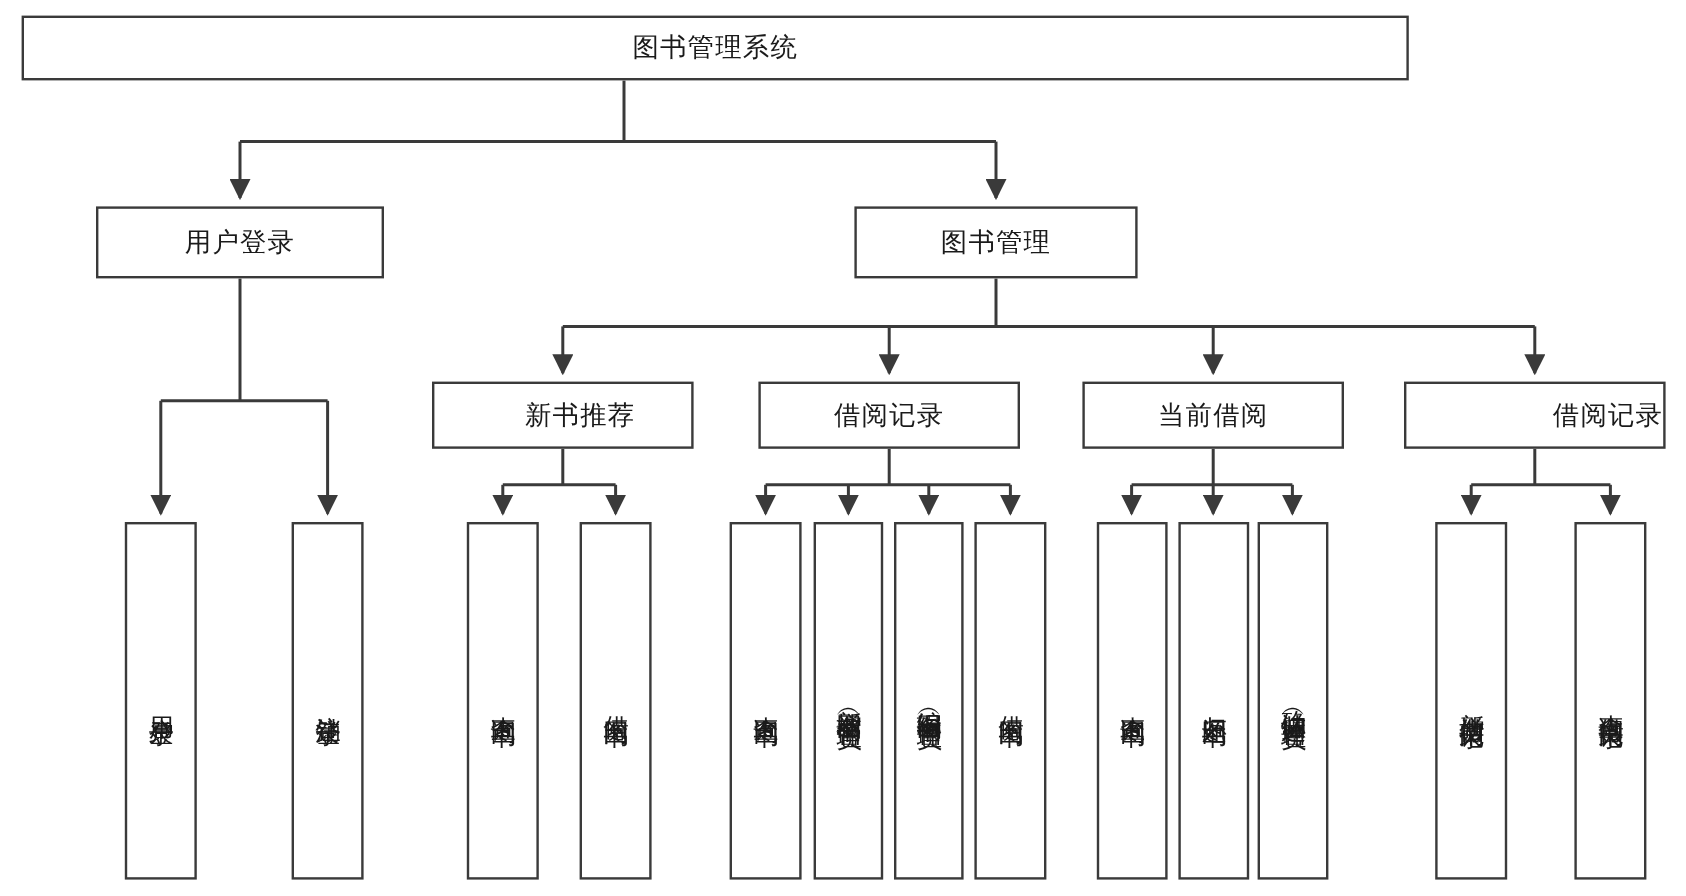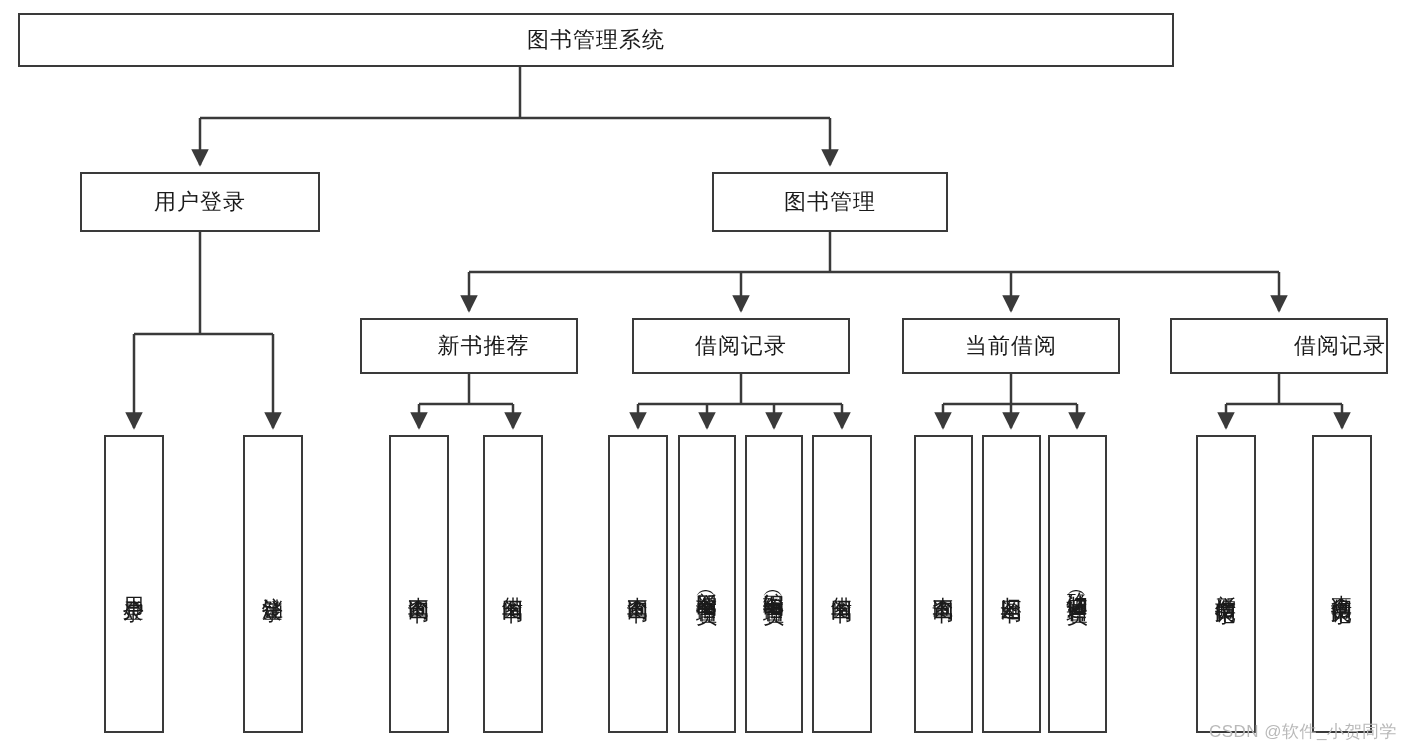--- a/index.html
+++ b/index.html
@@ -180,15 +180,14 @@
     <span>确认归还（管理员）</span>
   </div>
 
   <div class="node v" style="left:1196px;top:435px;width:60px;height:298px;">
     <span>新增借阅记录</span>
   </div>
   <div class="node v" style="left:1312px;top:435px;width:60px;height:298px;">
     <span>查询借阅记录</span>
   </div>
 
-  <div class="watermark">CSDN @软件_小贺同学</div>
 
 </div>
 
 </body></html>

